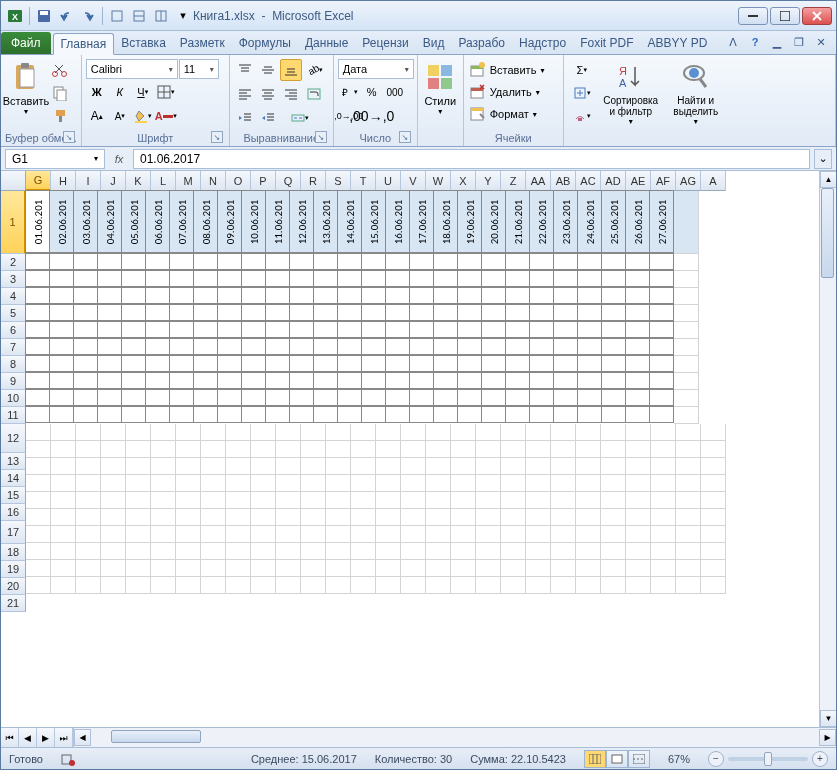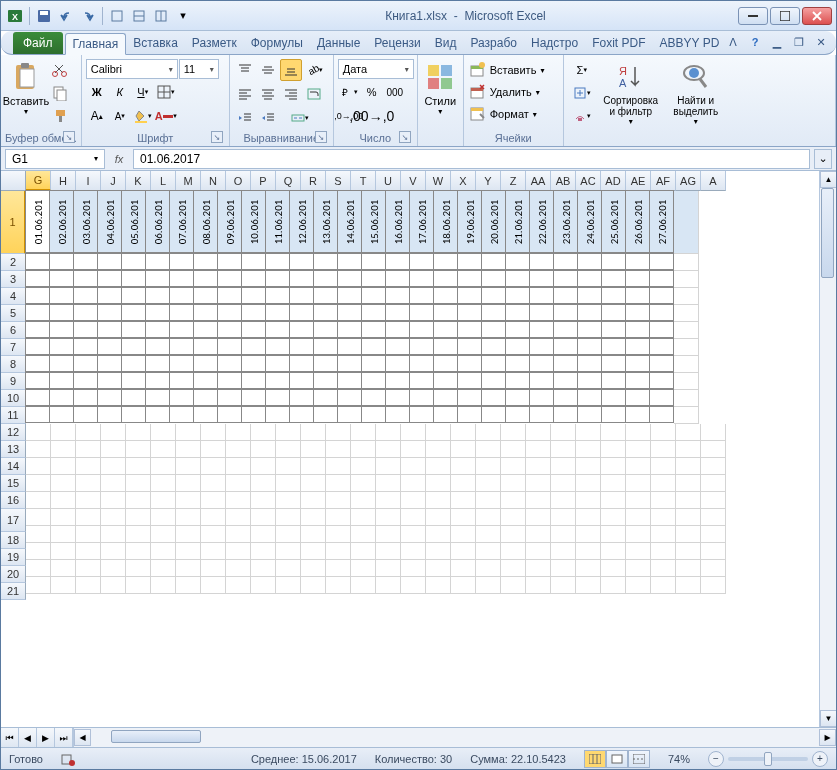--- a/index.html
+++ b/index.html
@@ -2,25 +2,25 @@
 <html><head>
 <meta charset="utf-8">
 <style>
 * { box-sizing: border-box; margin: 0; padding: 0; }
 body { font-family: "Segoe UI", Tahoma, sans-serif; font-size: 11px; background: #fff; overflow: hidden; width: 837px; height: 770px; position: relative; }
 .window { width: 837px; height: 770px; border: 1px solid #5a7aa0; background: #fff; display: flex; flex-direction: column; }
 .titlebar { height: 30px; background: linear-gradient(#edf3fb, #d5e4f7); display: flex; align-items: center; padding: 0 4px; border-bottom: 1px solid #a8bdd6; }
 .qat { display: flex; align-items: center; gap: 2px; }
 .qat-btn { width: 20px; height: 20px; display: flex; align-items: center; justify-content: center; border-radius: 2px; cursor: pointer; }
 .qat-sep { width: 1px; height: 18px; background: #a0b4cf; margin: 0 2px; }
-.title-text { flex: 1; text-align: center; font-size: 12px; color: #3d5a80; }
+.title-text { flex: 1; font-size: 12px; color: #3d5a80; }
 .win-controls { display: flex; gap: 2px; }
 .win-btn { width: 30px; height: 18px; border: 1px solid #7a92b5; border-radius: 3px; background: linear-gradient(#f0f5fc,#d0dff2); display: flex; align-items: center; justify-content: center; cursor: pointer; }
 .win-btn.close { background: linear-gradient(#f5a0a0,#dc5050); border-color: #a04040; color: #fff; }
-.ribbon-tabs { height: 24px; background: linear-gradient(#e6eef9,#d8e4f3); display: flex; align-items: flex-end; border-bottom: 1px solid #8ba5c7; padding-left: 12px; position: relative; border-radius: 11px; }
+.ribbon-tabs { height: 24px; background: linear-gradient(#e6eef9,#d8e4f3); display: flex; align-items: flex-end; border-bottom: 1px solid #8ba5c7; padding-left: 0; position: relative; }
 .file-tab { background: linear-gradient(#3a8c3a,#2d6e2d); color: #fff; padding: 4px 10px; border-radius: 3px 3px 0 0; font-size: 12px; cursor: pointer; margin-right: 2px; height: 22px; display: flex; align-items: center; }
 .tab { padding: 4px 7px; font-size: 12px; color: #3a5a85; cursor: pointer; height: 22px; display: flex; align-items: center; border-radius: 3px 3px 0 0; }
 .tab.active { background: #f5f9fd; border: 1px solid #8ba5c7; border-bottom: 1px solid #f5f9fd; margin-bottom: -1px; }
 .tab-right { position: absolute; right: 6px; top: 2px; display: flex; gap: 4px; }
 .tab-right-btn { width: 18px; height: 18px; cursor: pointer; display: flex; align-items: center; justify-content: center; color: #3a5a85; }
 .ribbon { height: 92px; background: linear-gradient(#f5f9fd,#e1eaf6); display: flex; border-bottom: 1px solid #8ba5c7; }
 .group { border-right: 1px solid #b5c7de; display: flex; flex-direction: column; padding: 2px 4px 0; position: relative; }
 .group-body { flex: 1; display: flex; align-items: flex-start; gap: 2px; padding-top: 2px; }
 .group-label { text-align: center; font-size: 11px; color: #5a7095; padding: 2px 0; white-space: nowrap; position: relative; }
 .group-label .dlg { position: absolute; right: 2px; top: 1px; width: 12px; height: 12px; border: 1px solid #90a5c0; background: #e8eff9; cursor: pointer; font-size: 8px; display: flex; align-items: center; justify-content: center; }
@@ -520,21 +520,21 @@
           <div class="row-h" style="height:17px">2</div>
           <div class="row-h" style="height:17px">3</div>
           <div class="row-h" style="height:17px">4</div>
           <div class="row-h" style="height:17px">5</div>
           <div class="row-h" style="height:17px">6</div>
           <div class="row-h" style="height:17px">7</div>
           <div class="row-h" style="height:17px">8</div>
           <div class="row-h" style="height:17px">9</div>
           <div class="row-h" style="height:17px">10</div>
           <div class="row-h" style="height:17px">11</div>
-          <div class="row-h" style="height:17px">12</div>
+          <div class="row-h" style="height:29px">12</div>
           <div class="row-h" style="height:17px">13</div>
           <div class="row-h" style="height:17px">14</div>
           <div class="row-h" style="height:17px">15</div>
           <div class="row-h" style="height:17px">16</div>
           <div class="row-h" style="height:23px">17</div>
           <div class="row-h" style="height:17px">18</div>
           <div class="row-h" style="height:17px">19</div>
           <div class="row-h" style="height:17px">20</div>
           <div class="row-h" style="height:17px">21</div>
         </div>
@@ -1277,21 +1277,21 @@
             <rect x="1" y="1" width="10" height="8" fill="#fff" stroke="#666"></rect>
           </svg>
         </div>
       <div class="view-btn">
           <svg width="12" height="10">
             <rect width="12" height="10" fill="none" stroke="#666"></rect>
             <line x1="0" y1="5" x2="12" y2="5" stroke="#666" stroke-dasharray="2"></line>
           </svg>
         </div>
     </div>
-    <span>74%</span>
+    <span>67%</span>
     <div class="zoom">
       <div class="zoom-btn">−</div>
       <div class="zoom-track">
           <div class="zoom-thumb"></div>
         </div>
       <div class="zoom-btn">+</div>
     </div>
   </div>
 </div>
 

